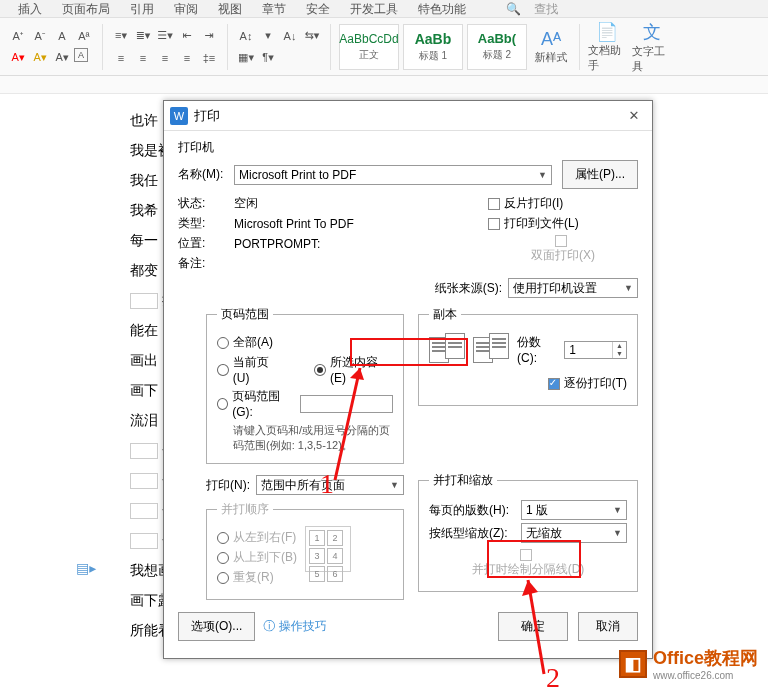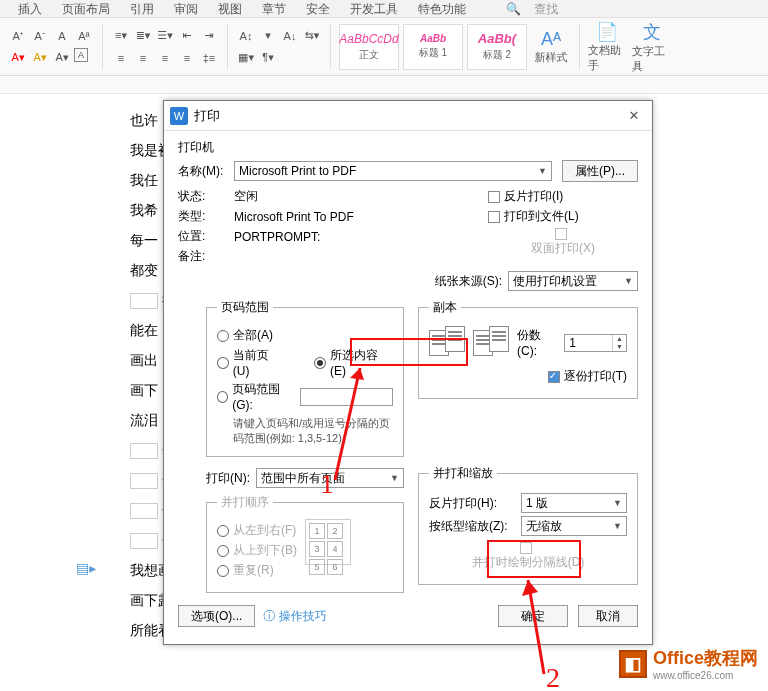--- a/index.html
+++ b/index.html
@@ -7,21 +7,21 @@
 
 
 .tabbar { height: 18px; background: #f2f2f2; border-bottom: 1px solid #e0e0e0; display: flex; padding-left: 8px; font-size: 12px; color: #555; }
 .tabbar span { padding: 0 10px; line-height: 18px; }
 .ribbon { height: 58px; background: #f9f9f9; border-bottom: 1px solid #dcdcdc; display: flex; align-items: center; padding: 4px 8px; gap: 4px; }
 .rgrp { display: flex; flex-direction: column; gap: 2px; }
 .rrow { display: flex; gap: 2px; }
 .ric { width: 20px; height: 20px; border: 1px solid transparent; display: flex; align-items: center; justify-content: center; font-size: 11px; color: #555; }
 .vsep { width: 1px; height: 46px; background: #e0e0e0; margin: 0 4px; }
 .style-box { width: 60px; height: 46px; border: 1px solid #dcdcdc; background: #fff; display: flex; flex-direction: column; align-items: center; justify-content: center; font-size: 11px; color: #555; padding: 2px; }
-.style-box .preview { font-size: 12px; color: #ec4899; font-style: italic; }
+.style-box .preview { font-size: 12px; color: #15803d; }
 .style-box .name { font-size: 10px; color: #666; margin-top: 2px; }
 .bigbtn { width: 40px; height: 46px; display: flex; flex-direction: column; align-items: center; justify-content: center; font-size: 11px; color: #555; }
 .bigbtn .ico { font-size: 18px; }
 .hruler { height: 18px; background: #fafafa; border-bottom: 1px solid #e8e8e8; }
 
 
 .doc { position: absolute; left: 30px; top: 94px; right: 0; bottom: 0; background: #fff; padding: 10px 100px; font-size: 14px; color: #000; line-height: 2; }
 .doc p { margin: 2px 0; }
 .doc .sel { background: #fff; border: 1px solid #ccc; display: inline-block; width: 28px; height: 16px; vertical-align: middle; margin-right: 4px; }
 
@@ -31,21 +31,21 @@
 .dlg-title .wicon { width: 18px; height: 18px; background: #2b7cd3; display: inline-flex; align-items: center; justify-content: center; color: #fff; font-size: 11px; margin-right: 6px; border-radius: 2px; }
 .dlg-title .close { margin-left: auto; font-size: 13px; color: #555; width: 24px; text-align: center; }
 .dlg-body { padding: 8px 14px 14px 14px; font-size: 12px; color: #000; }
 
 .sect { margin-bottom: 8px; }
 .sect-lbl { margin-bottom: 4px; }
 .row { display: flex; align-items: center; margin: 3px 0; }
 .row .lbl { width: 56px; }
 .select { border: 1px solid #999; height: 20px; background: #fff; display: flex; align-items: center; padding: 0 4px; }
 .select .arrow { margin-left: auto; font-size: 9px; color: #555; }
-.btn { border: 1px solid #999; background: #f6f6f6; height: 22px; padding: 0 12px; display: inline-flex; align-items: center; }
+.btn { border: 1px solid #999; background: #f6f6f6; height: 29px; padding: 0 12px; display: inline-flex; align-items: center; }
 .chk { width: 12px; height: 12px; border: 1px solid #888; display: inline-block; vertical-align: middle; margin-right: 4px; background: #fff; }
 .chk.disabled { border-color: #bbb; }
 .dim { color: #aaa; flex-direction: column; }
 
 fieldset { border: 1px solid #b0b0b0; padding: 8px 10px 10px 10px; margin: 0; }
 legend { padding: 0 4px; font-size: 12px; }
 
 .two-col { display: flex; gap: 14px; margin-left: 28px; }
 .colL { flex: 1; }
 .colR { width: 220px; }
@@ -141,21 +141,21 @@
       <span class="ric">▦▾</span>
       <span class="ric">¶▾</span>
     </div>
   </div>
   <div class="vsep"></div>
   <div class="style-box">
       <span class="preview">AaBbCcDd</span>
       <span class="name">正文</span>
     </div>
   <div class="style-box">
-      <span class="preview" style="font-weight:bold;font-size:10px">AaBb</span>
+      <span class="preview" style="font-weight:bold;font-size:14px">AaBb</span>
       <span class="name">标题 1</span>
     </div>
   <div class="style-box">
       <span class="preview" style="font-weight:bold;font-size:13px">AaBb(</span>
       <span class="name">标题 2</span>
     </div>
   <div class="bigbtn">
       <span class="ico" style="color:#4a90d9">Aᴬ</span>
       <span>新样式</span>
     </div>
@@ -345,21 +345,21 @@
                 <span>5</span>
                 <span>6</span>
               </div>
           </div>
         </fieldset>
       </div>
       <div class="colR">
         <fieldset>
           <legend>并打和缩放</legend>
           <div class="row">
-              <span style="width:92px">反片打印(H):</span>
+              <span style="width:92px">每页的版数(H):</span>
               <span class="select" style="flex:1">
                 <span>1 版</span>
                 <span class="arrow">▼</span>
               </span>
             </div>
           <div class="row">
               <span style="width:92px">按纸型缩放(Z):</span>
               <span class="select" style="flex:1">
                 <span>无缩放</span>
                 <span class="arrow">▼</span>

